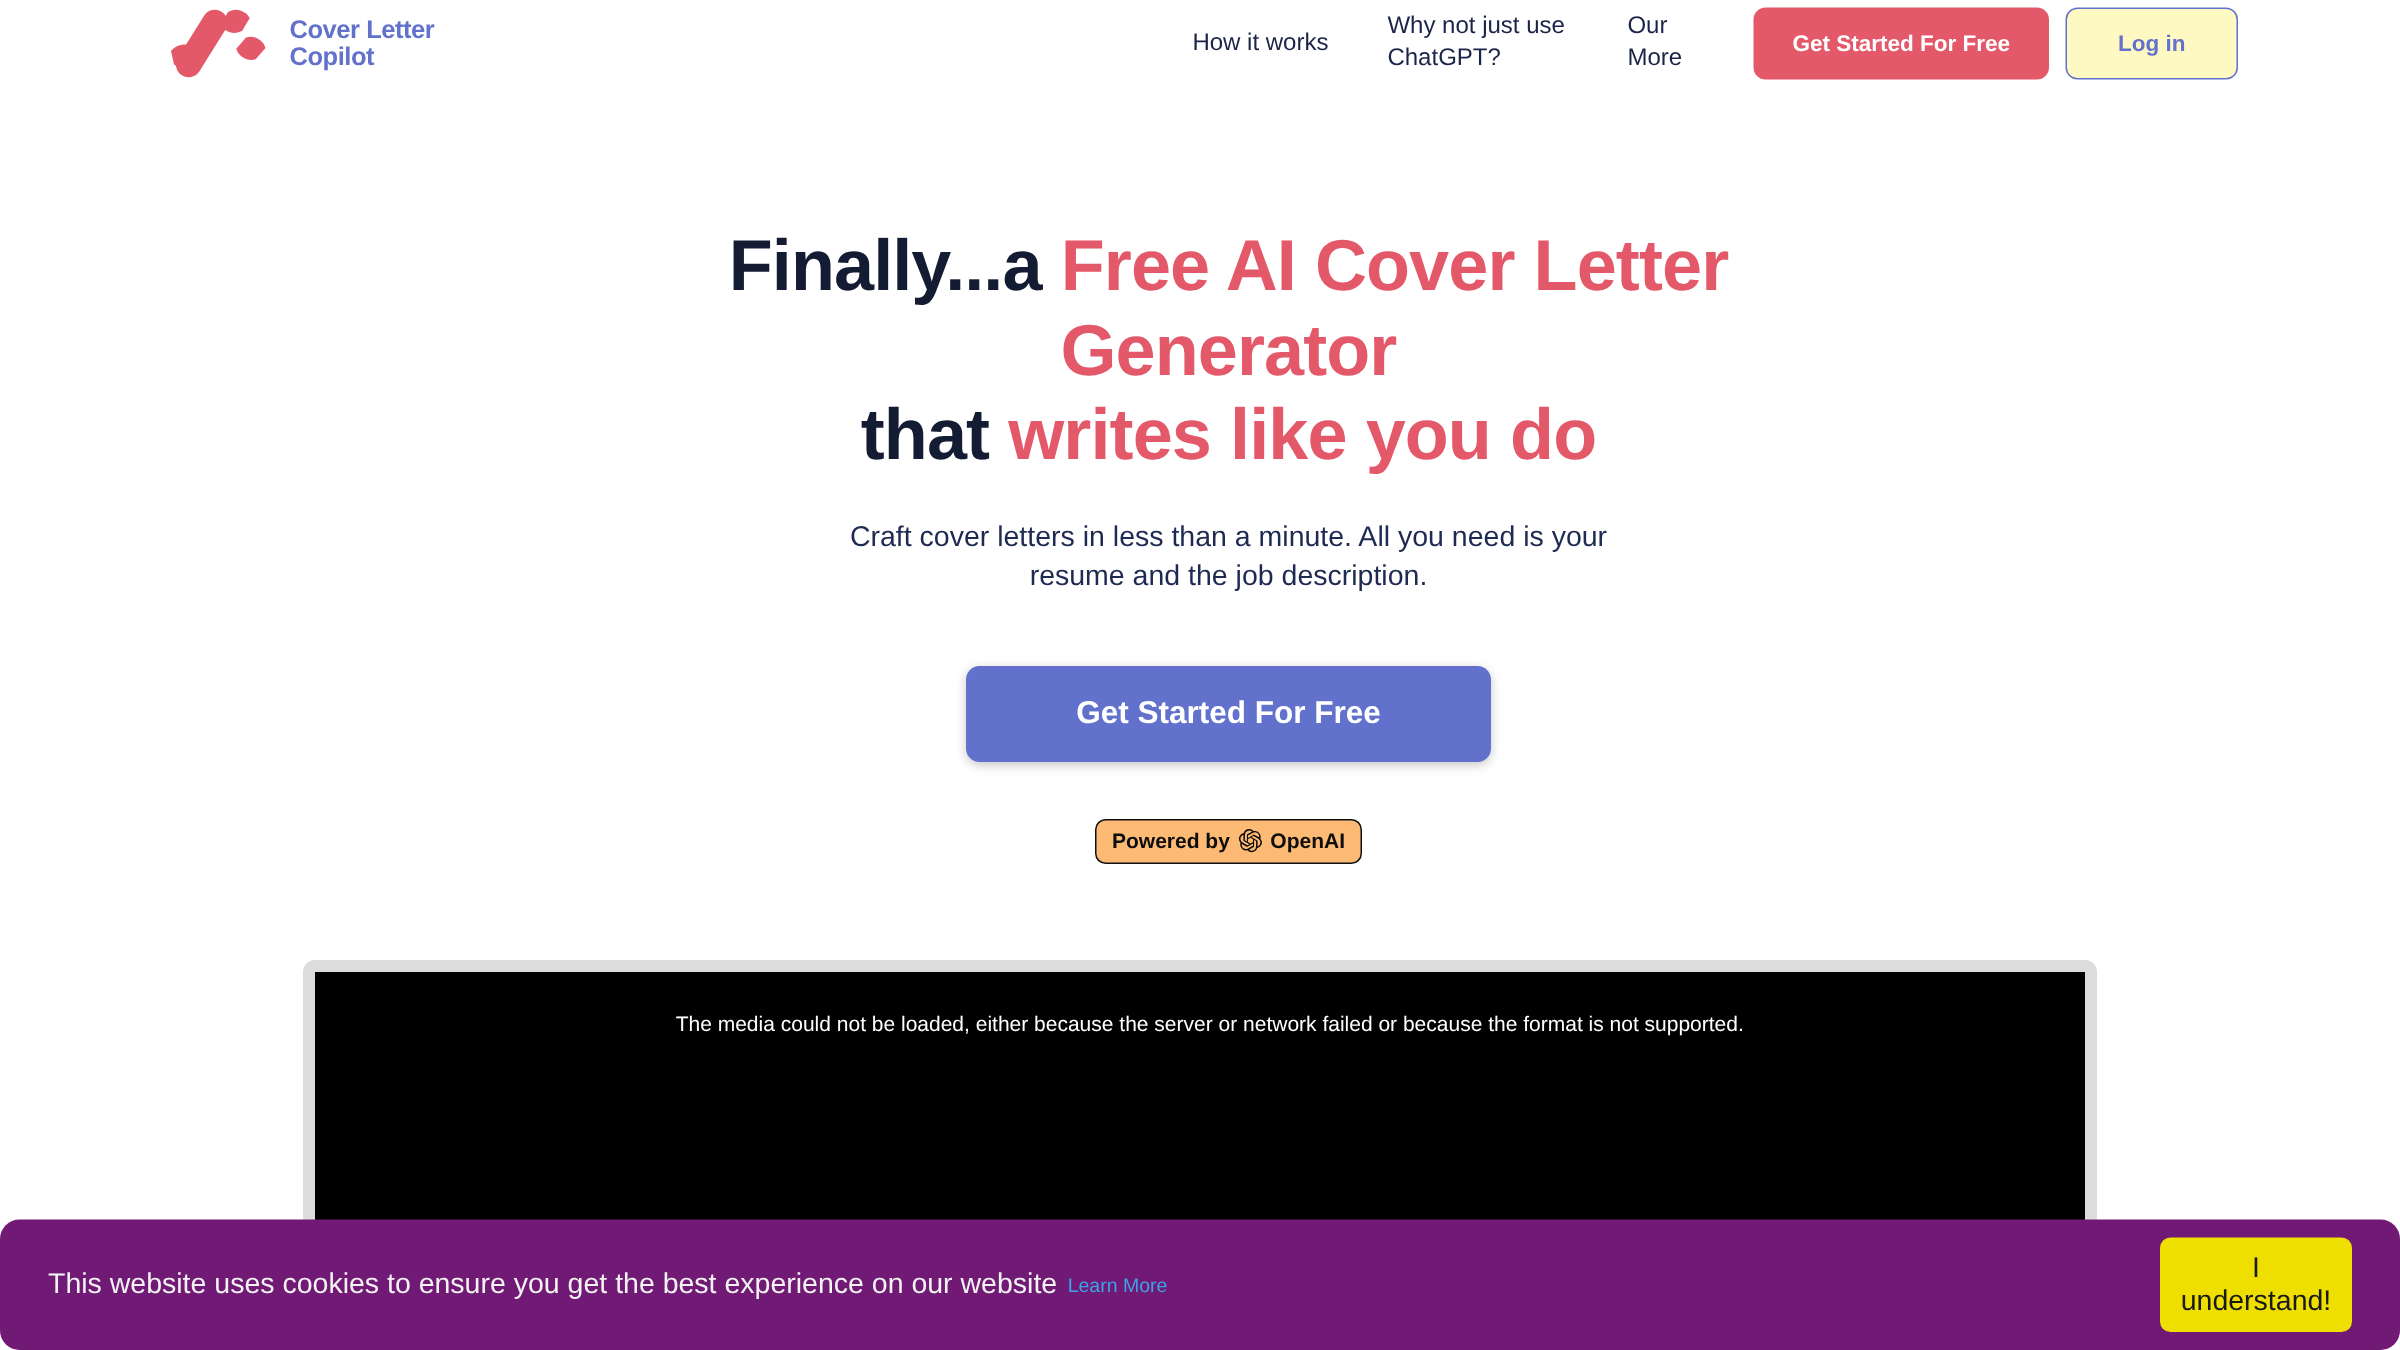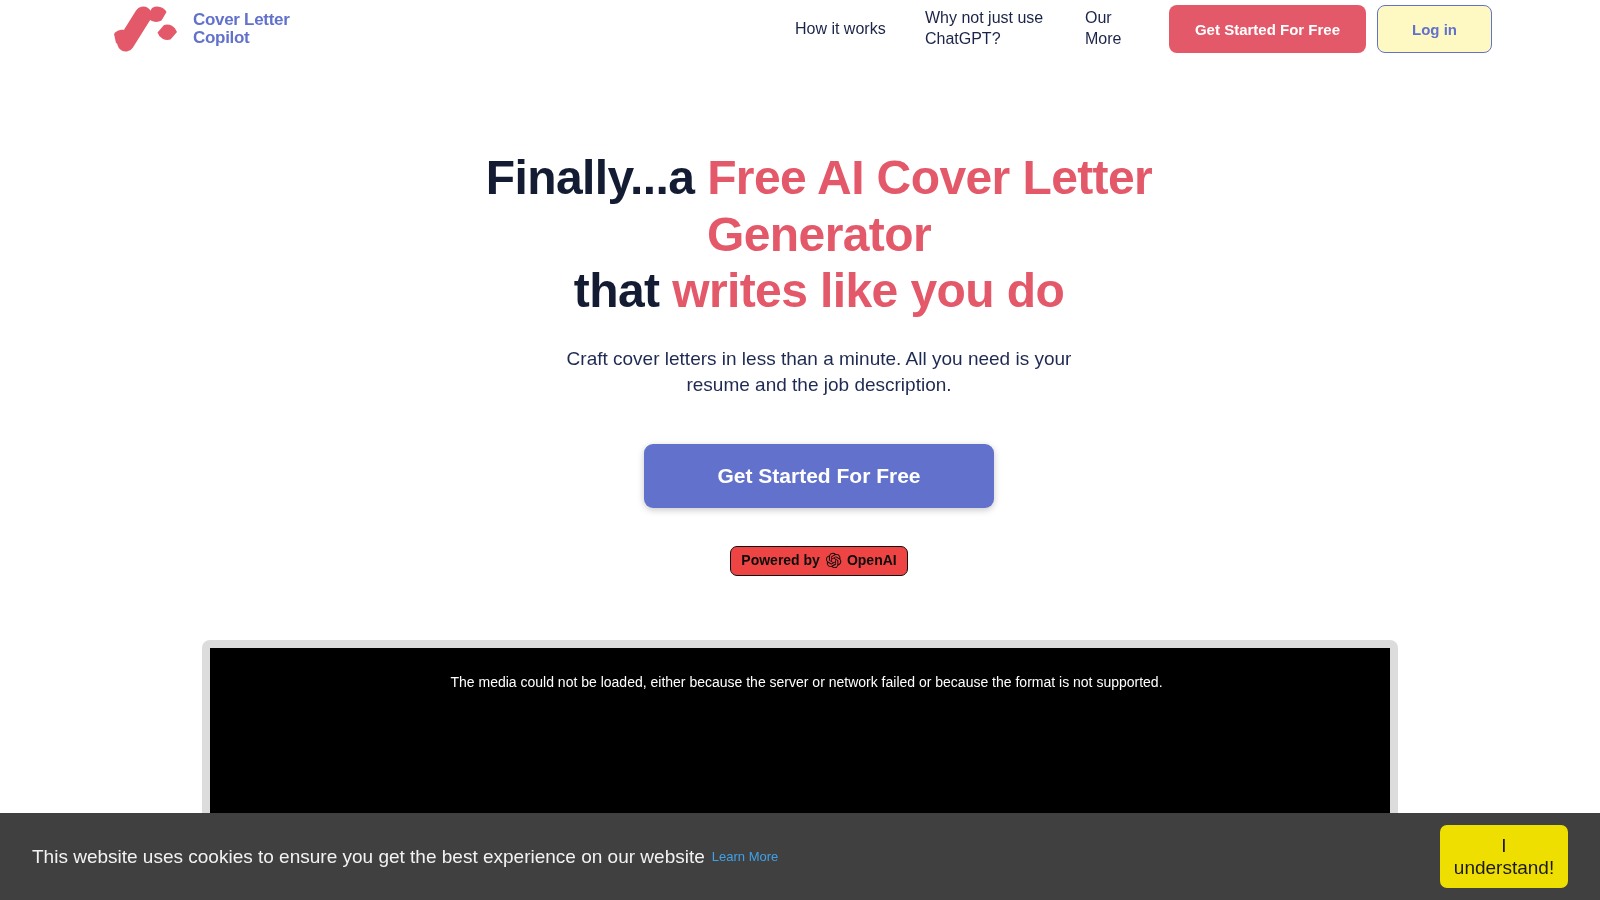--- a/index.html
+++ b/index.html
@@ -152,21 +152,21 @@
   }
 
   .powered-badge {
     display: inline-flex;
     align-items: center;
     gap: 5px;
     margin-top: 38px;
     border: 1px solid #111111;
     border-radius: 7px;
     padding: 5px 10px 6px 10px;
-    background: #ef4444;
+    background: #fdba74;
     font-size: 14px;
     font-weight: bold;
     color: #0d0d0d;
     line-height: 1;
     cursor: pointer;
   }
 
   .openai-glyph { width: 17px; height: 17px; flex: 0 0 auto; }
 
   
@@ -195,25 +195,26 @@
     font-family: "Liberation Sans", sans-serif;
   }
 
   
   .cookie-bar {
     position: absolute;
     left: 0;
     right: 0;
     bottom: 0;
     height: 87px;
-    background: #404040;
+    background: #701a75;
     display: flex;
     align-items: center;
     padding: 0 32px;
     z-index: 50;
+    border-radius: 13px;
   }
 
   .cookie-text {
     color: #f2f2f2;
     font-size: 19px;
   }
 
   .cookie-learn {
     color: #3ea2e8;
     font-size: 13px;

